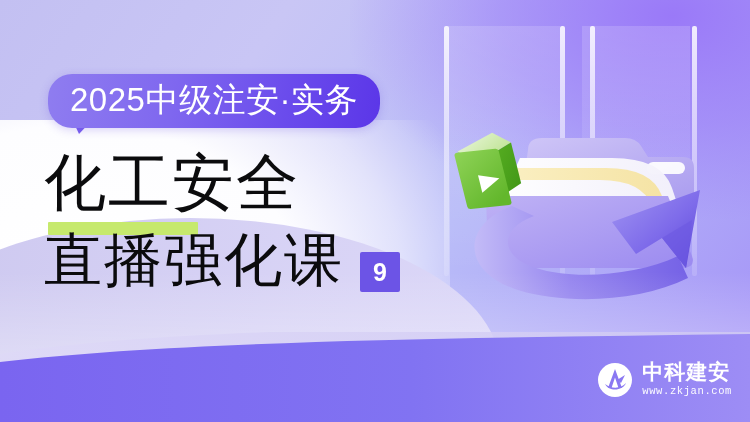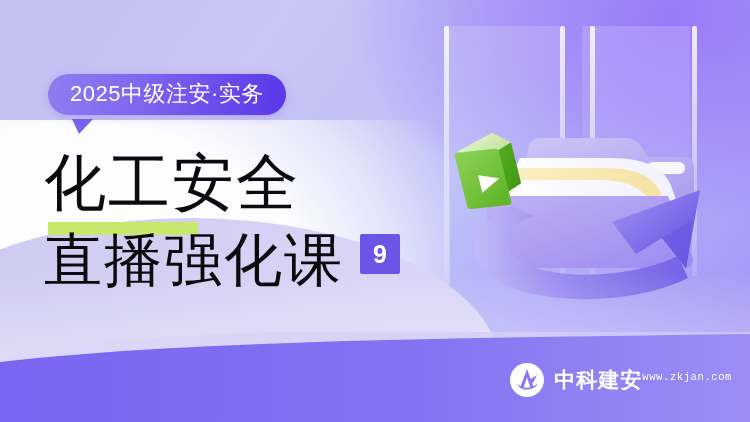--- a/index.html
+++ b/index.html
@@ -51,21 +51,21 @@
   .wave{position:absolute;left:0;bottom:0;width:750px;height:90px;}
   .wave svg{display:block;width:750px;height:90px;}
 
   
   .pill{
     position:absolute;left:48px;top:74px;
     padding:7px 22px 9px 22px;
     border-radius:24px;
     background:linear-gradient(100deg,#8f7df0 0%,#7f67ef 38%,#6a4bec 72%,#5b36e8 100%);
     color:#ffffff;
-    font-size:22px;line-height:1.15;
+    font-size:33px;line-height:1.15;
     letter-spacing:.5px;
     white-space:nowrap;
     box-shadow:0 2px 10px rgba(88,54,220,.22);
   }
   .pill-tail{
     position:absolute;left:72px;top:119px;
     width:0;height:0;
     border-left:7px solid transparent;
     border-right:14px solid transparent;
     border-top:15px solid #7b61ef;
@@ -80,41 +80,41 @@
   .hl1,.hl2{
     position:relative;
     font-family:"Liberation Serif","DejaVu Serif",serif;
     font-weight:400;
     color:#0b0b0d;
     letter-spacing:2px;
     white-space:nowrap;
   }
   .hl1{font-size:62px;line-height:66px;}
   .hl2{font-size:58px;line-height:62px;margin-top:14px;}
-  .hl2-row{display:flex;align-items:center;}
+  .hl2-row{display:flex;align-items:flex-end;}
   .num-badge{
     display:inline-block;
     width:40px;height:40px;
     margin-left:16px;
     background:#6c54e6;
     color:#fff;
     font-family:"Liberation Sans","DejaVu Sans",sans-serif;
     font-size:25px;font-weight:700;
     line-height:40px;text-align:center;
     letter-spacing:0;
     border-radius:2px;
   }
 
   
   .logo{
     position:absolute;right:18px;bottom:24px;
     display:flex;align-items:center;gap:9px;
   }
   .logo-mark{width:36px;height:36px;flex:none;}
-  .logo-text{display:flex;flex-direction:row;justify-content:center;}
+  .logo-text{display:flex;flex-direction:column;justify-content:center;}
   .logo-cn{
     color:#ffffff;font-size:21px;font-weight:700;
     letter-spacing:1px;line-height:22px;
     font-family:"Liberation Sans","DejaVu Sans",sans-serif;
   }
   .logo-url{
     color:#ffffff;font-size:10.5px;letter-spacing:.6px;line-height:13px;
     margin-top:2px;opacity:.97;
     font-family:Liberation Mono, monospace;
   }

